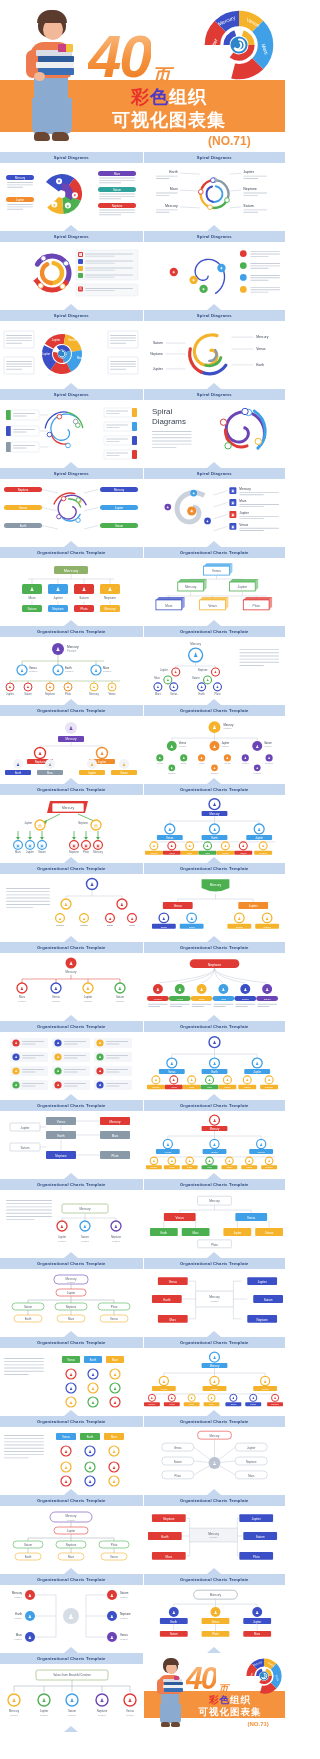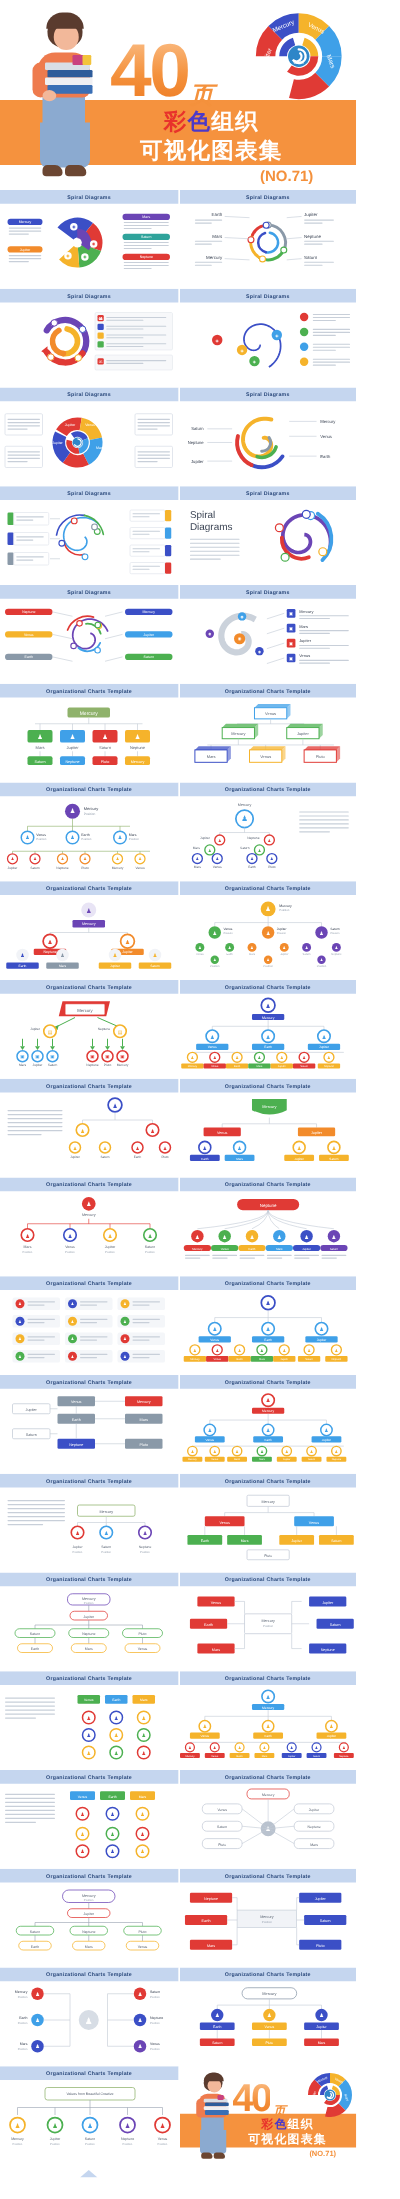--- a/index.html
+++ b/index.html
@@ -10,21 +10,21 @@
   }
 
   
   .banner { position:relative; width:285px; overflow:hidden; background:#fff; }
   .banner.top { height:152px; }
 
   .banner .ob { position:absolute; left:0; background:#F5923E; }
   .banner.top .ob { top:80px; height:52px; width:285px; }
 
   .b-40 {
-    position:absolute; font-weight:bold;
+    position:absolute; font-style:italic; font-weight:bold;
     color:#F4913C; letter-spacing:-2px;
     background:linear-gradient(180deg,#FBC08A 0%,#F4913C 55%,#ED7A22 100%);
     -webkit-background-clip:text; background-clip:text; color:transparent;
     line-height:1;
   }
   .banner.top .b-40 { left:88px; top:27px; font-size:60px; }
   .b-ye {
     position:absolute; font-style:italic; font-weight:bold; color:#F4913C;
   }
   .banner.top .b-ye { left:152px; top:63px; font-size:19px; }
@@ -51,21 +51,21 @@
   .bk { position:absolute; border-radius:1px; }
 
   
   .b-donut { position:absolute; }
   .banner.top .b-donut { left:200px; top:6px; width:78px; height:78px; }
   .donut-svg { width:100%; height:100%; display:block; }
 
   
   .grid { position:relative; width:285px; }
   .row { position:relative; display:flex; width:285px; height:79px; }
-  .cell { position:relative; width:142.5px; height:89px; background:#ffffff; overflow:hidden; }
+  .cell { position:relative; width:142.5px; height:79px; background:#ffffff; overflow:hidden; }
   .cell.sep { border-left:1px solid #ffffff; }
 
   .tbar {
     position:absolute; left:0; top:0; width:100%; height:11px;
     background:#C5D6EF; display:flex; align-items:center; justify-content:center;
   }
   .tbar span { font-size:4.2px; color:#2C4A7C; font-weight:bold; letter-spacing:.2px;
                white-space:nowrap; }
   .tri {
     position:absolute; left:50%; transform:translateX(-50%); bottom:0;

